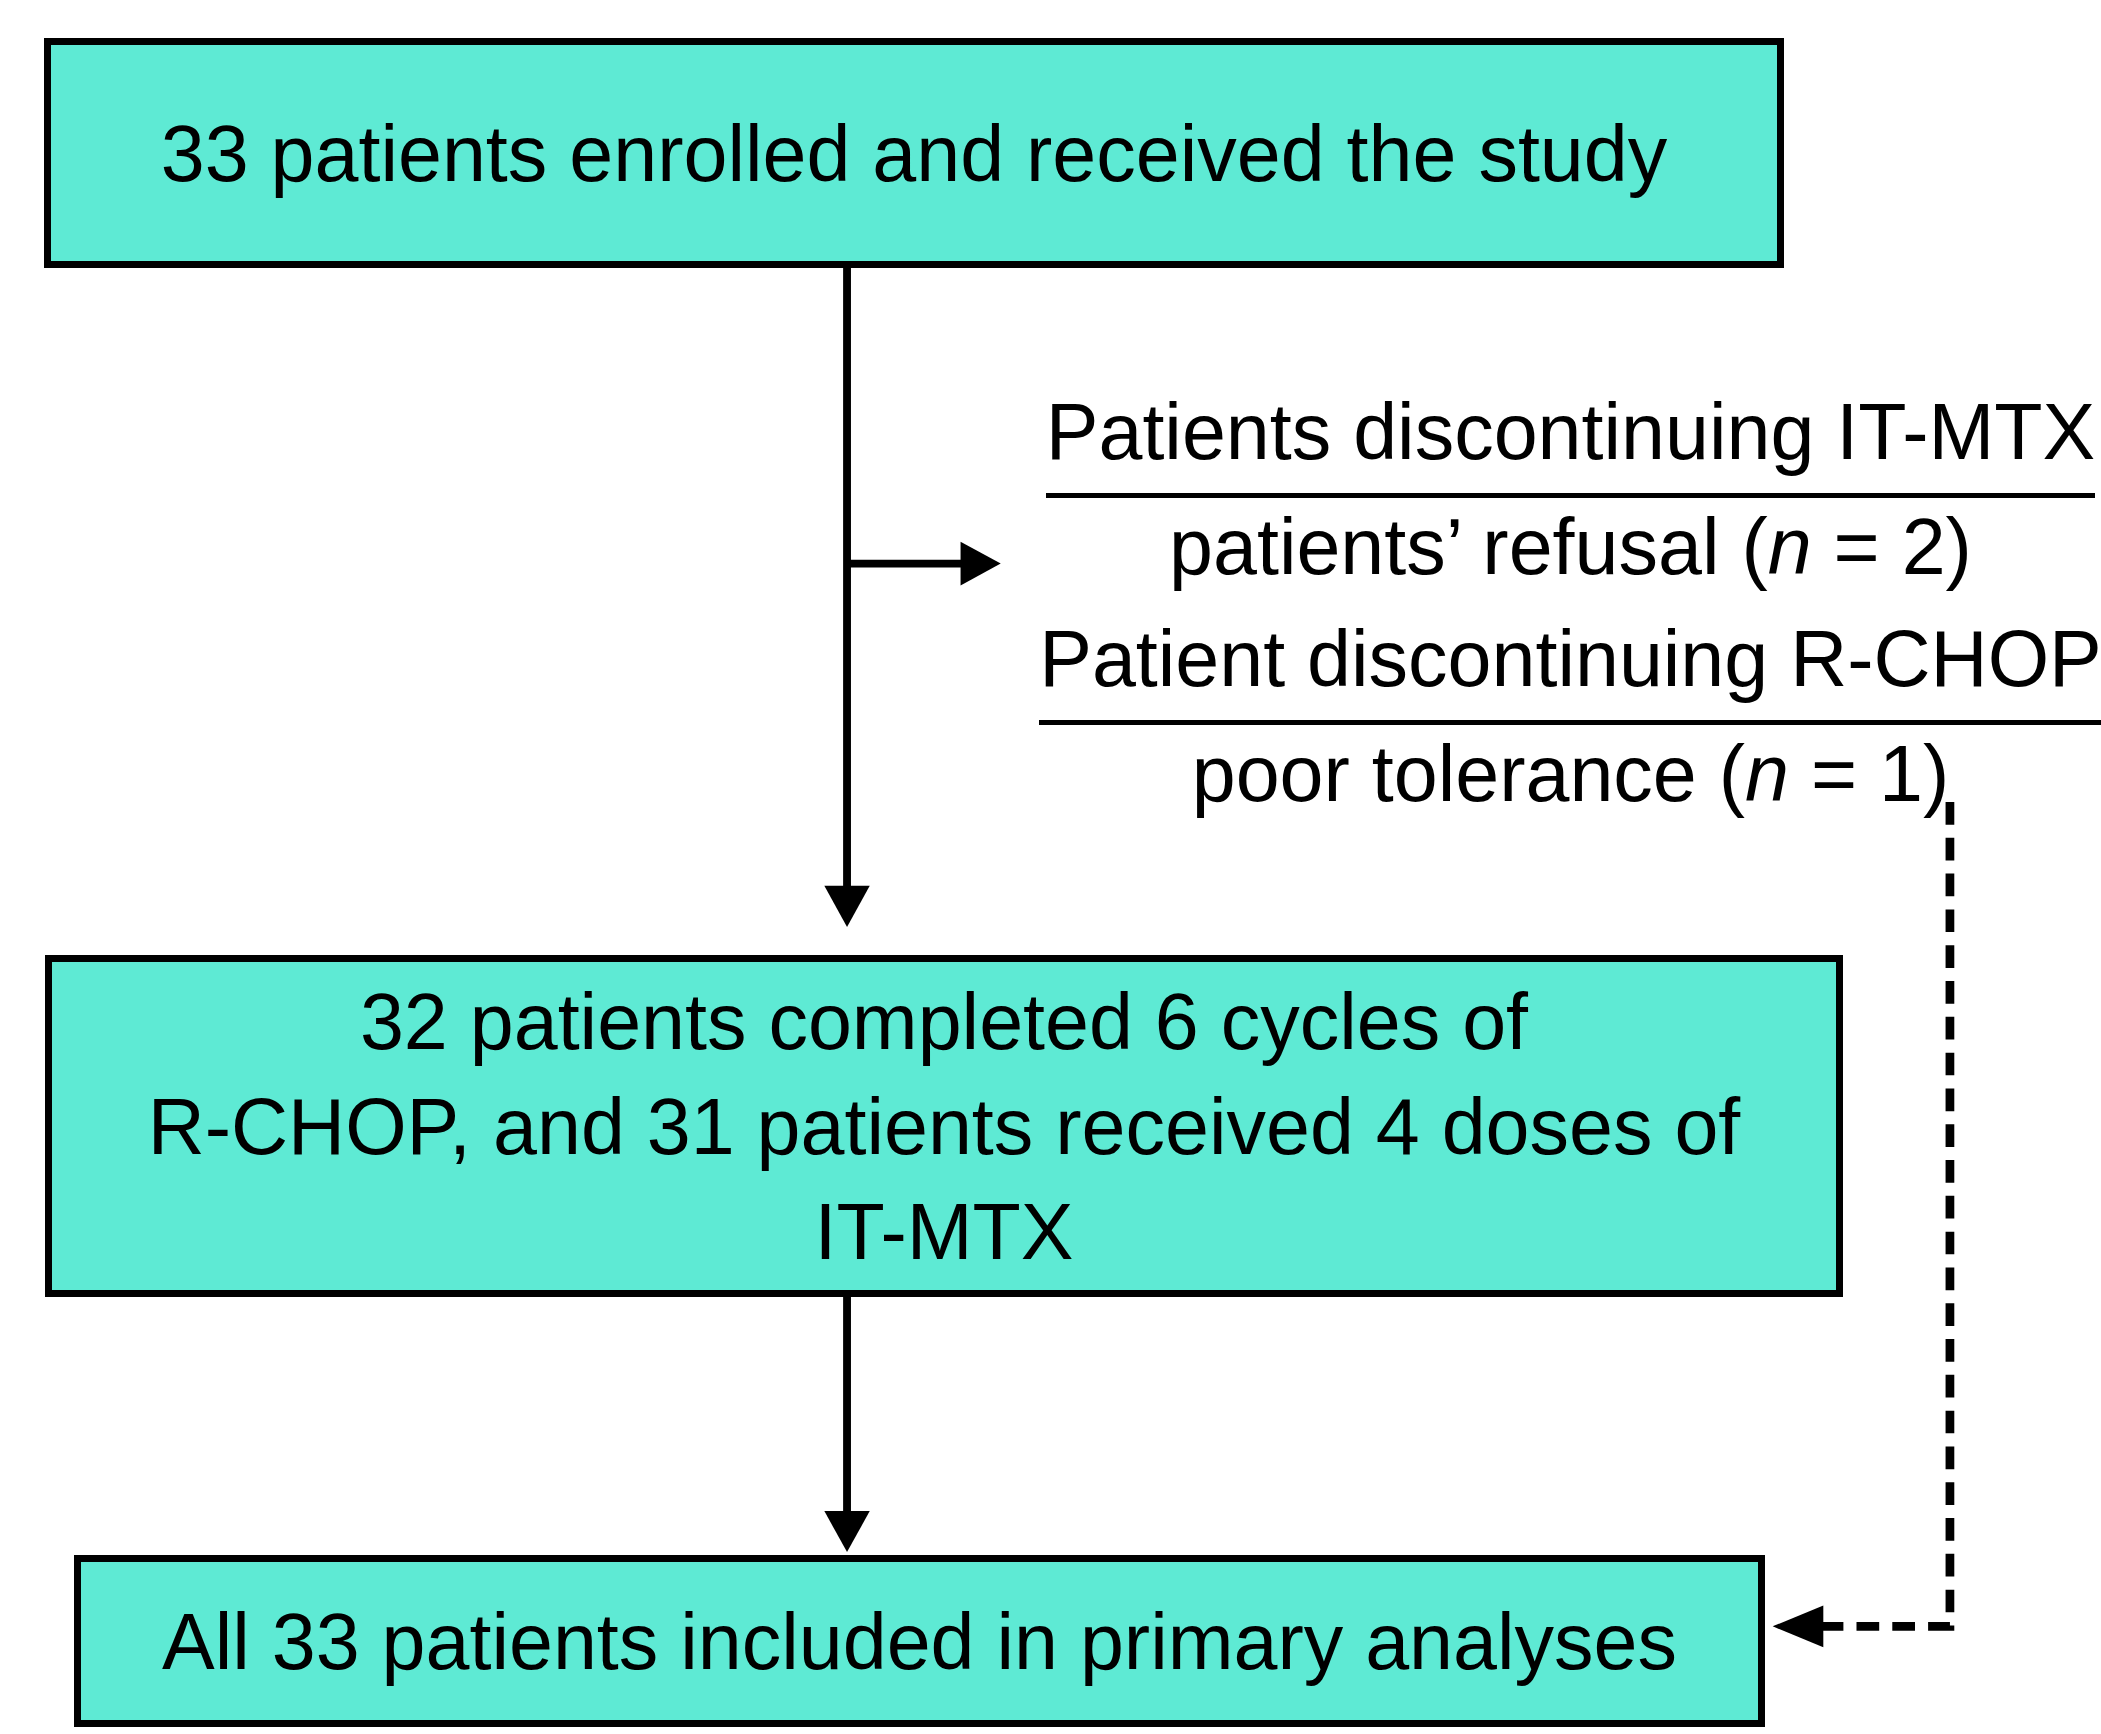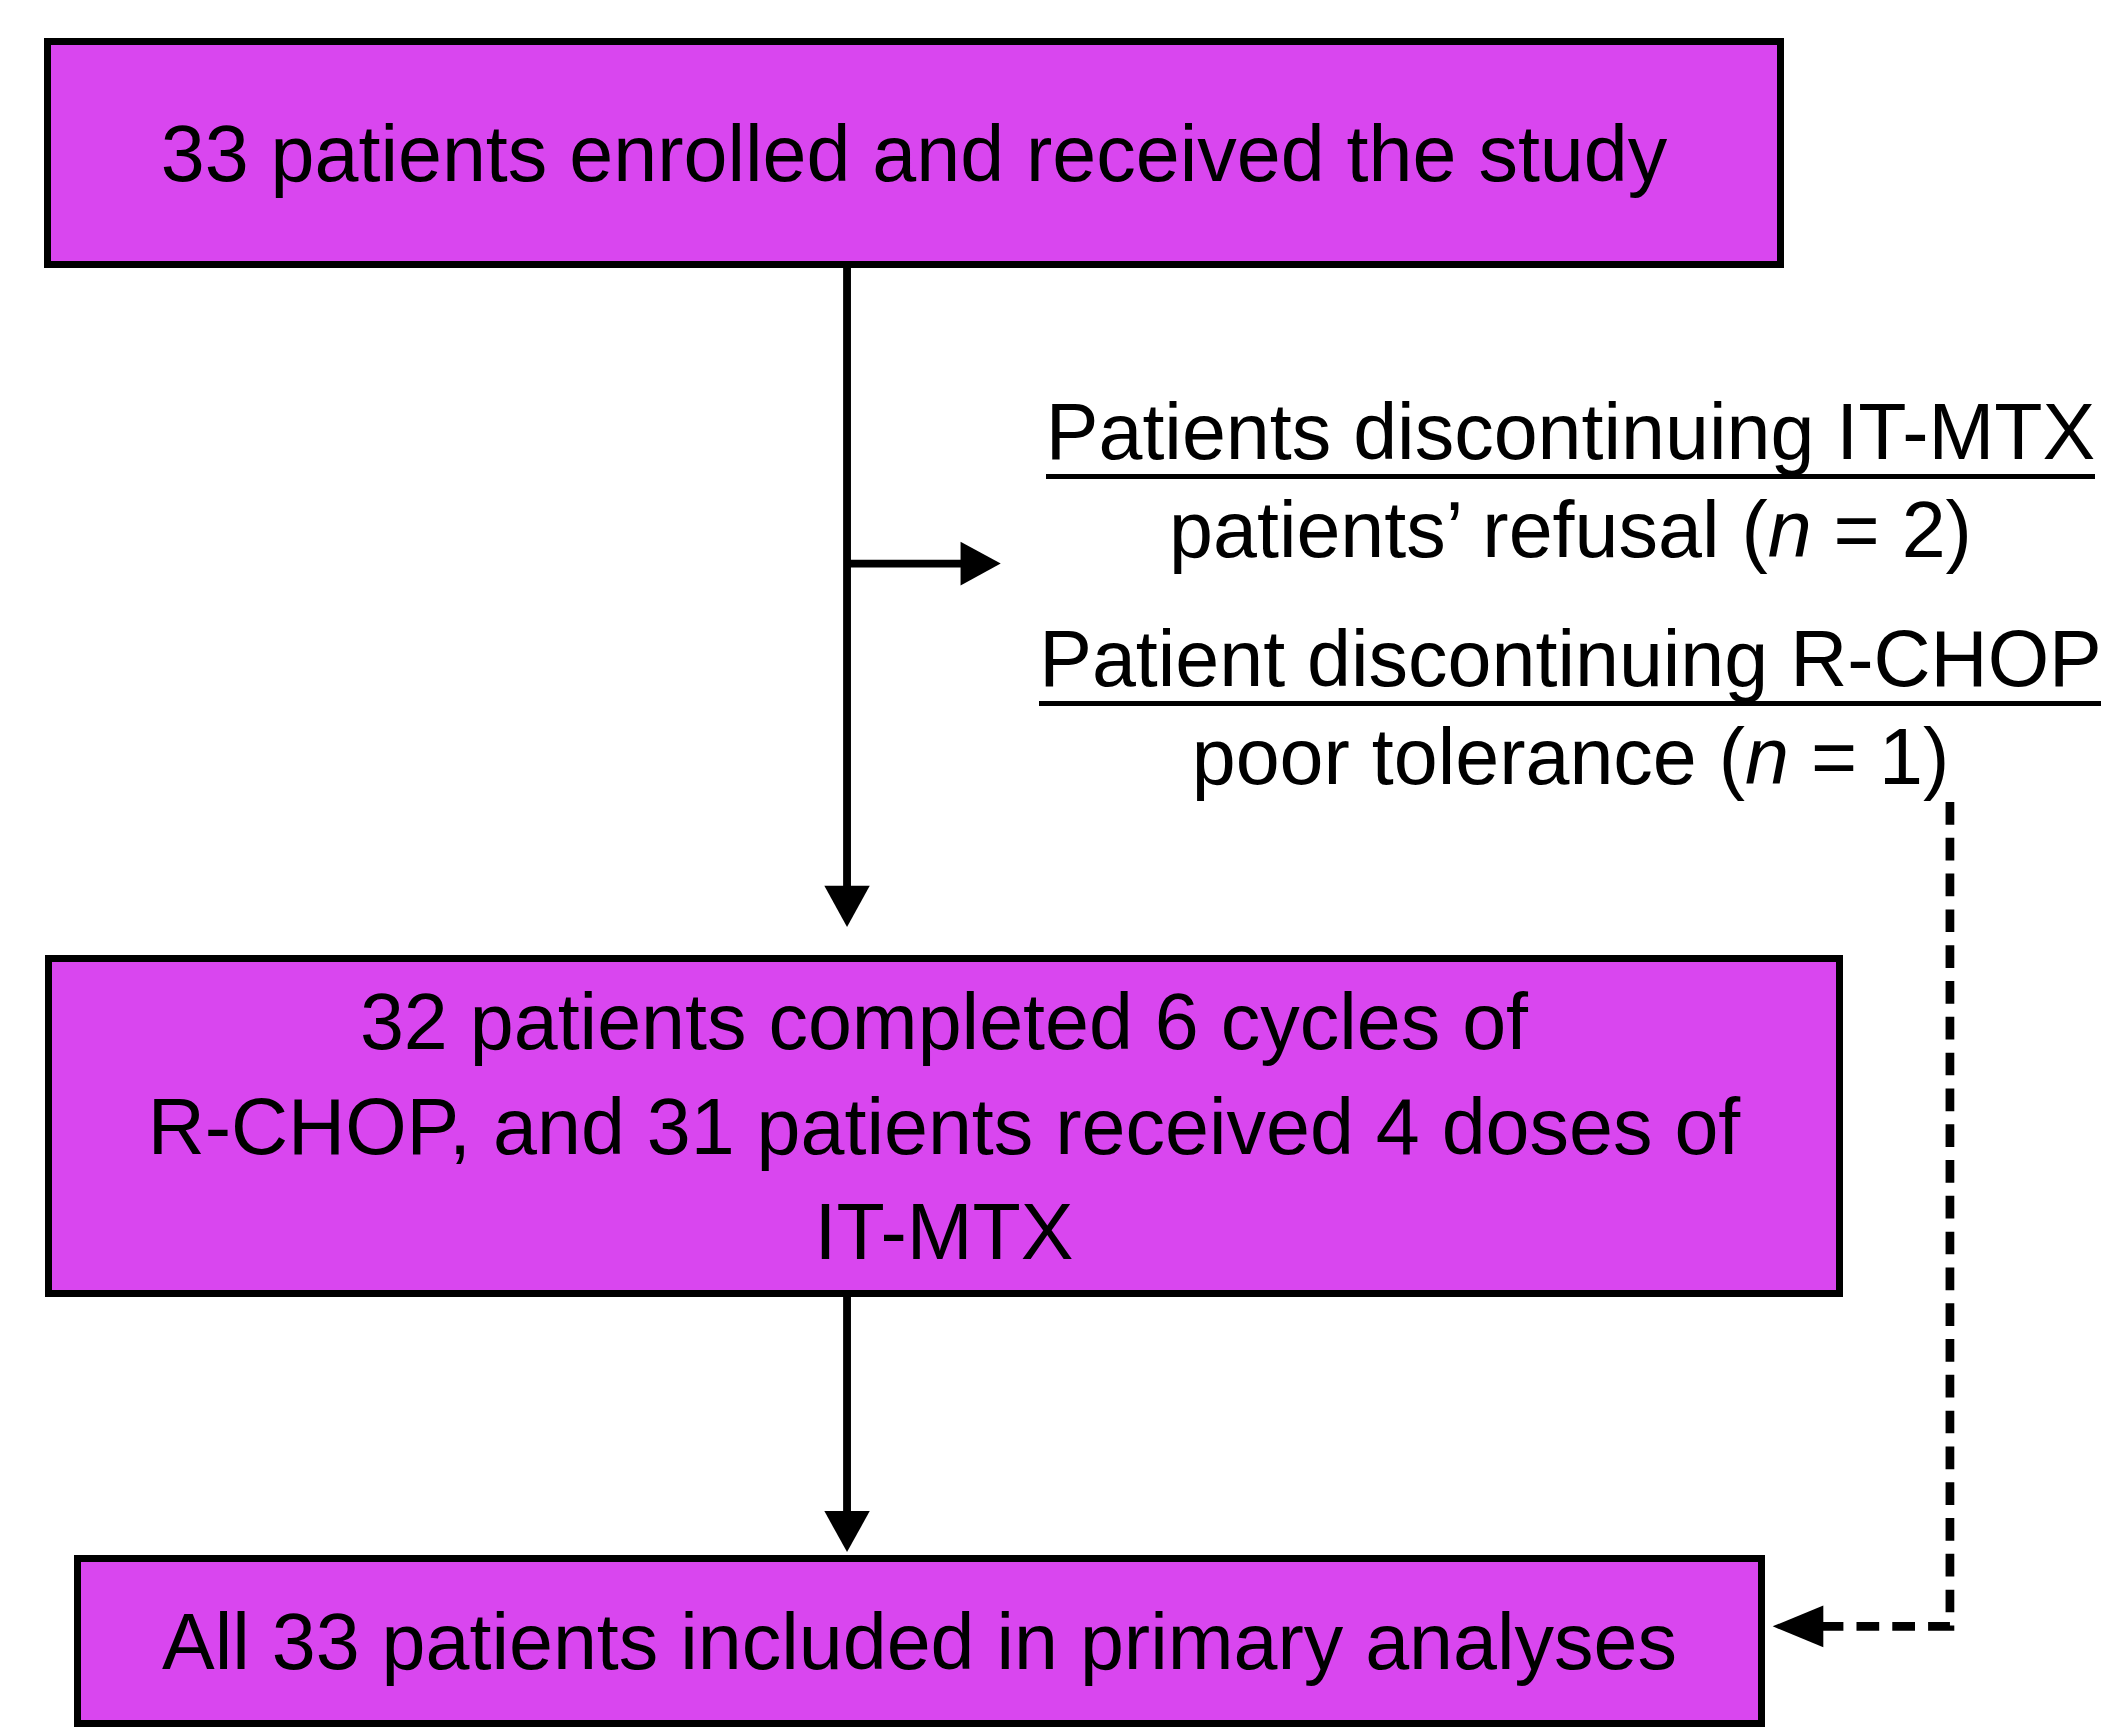--- a/index.html
+++ b/index.html
@@ -20,21 +20,21 @@
     position: absolute;
     left: 0;
     top: 0;
     width: 2101px;
     height: 1735px;
   }
   .flowbox {
     position: absolute;
     box-sizing: border-box;
     border: 7.9px solid #000000;
-    background: #d946ef;
+    background: #5eead4;
     display: flex;
     flex-direction: column;
     justify-content: center;
     align-items: center;
     text-align: center;
   }
   .boxline {
     font-size: 79px;
     line-height: 105px;
     white-space: nowrap;
@@ -50,21 +50,21 @@
     text-align: center;
     font-size: 79px;
     line-height: 98px;
   }
   #annot-itmtx { top: 383px; }
   #annot-rchop { top: 610px; }
   .annot-heading-text {
     display: inline-block;
     line-height: 1.06;
     border-bottom: 5.2px solid #000000;
-    padding-bottom: 0;
+    padding-bottom: 19px;
     white-space: nowrap;
   }
   .annot-detail { white-space: nowrap; }
   .annot-detail i { font-style: italic; }
 </style>
 </head>
 <body>
 
 <div class="canvas">
 

